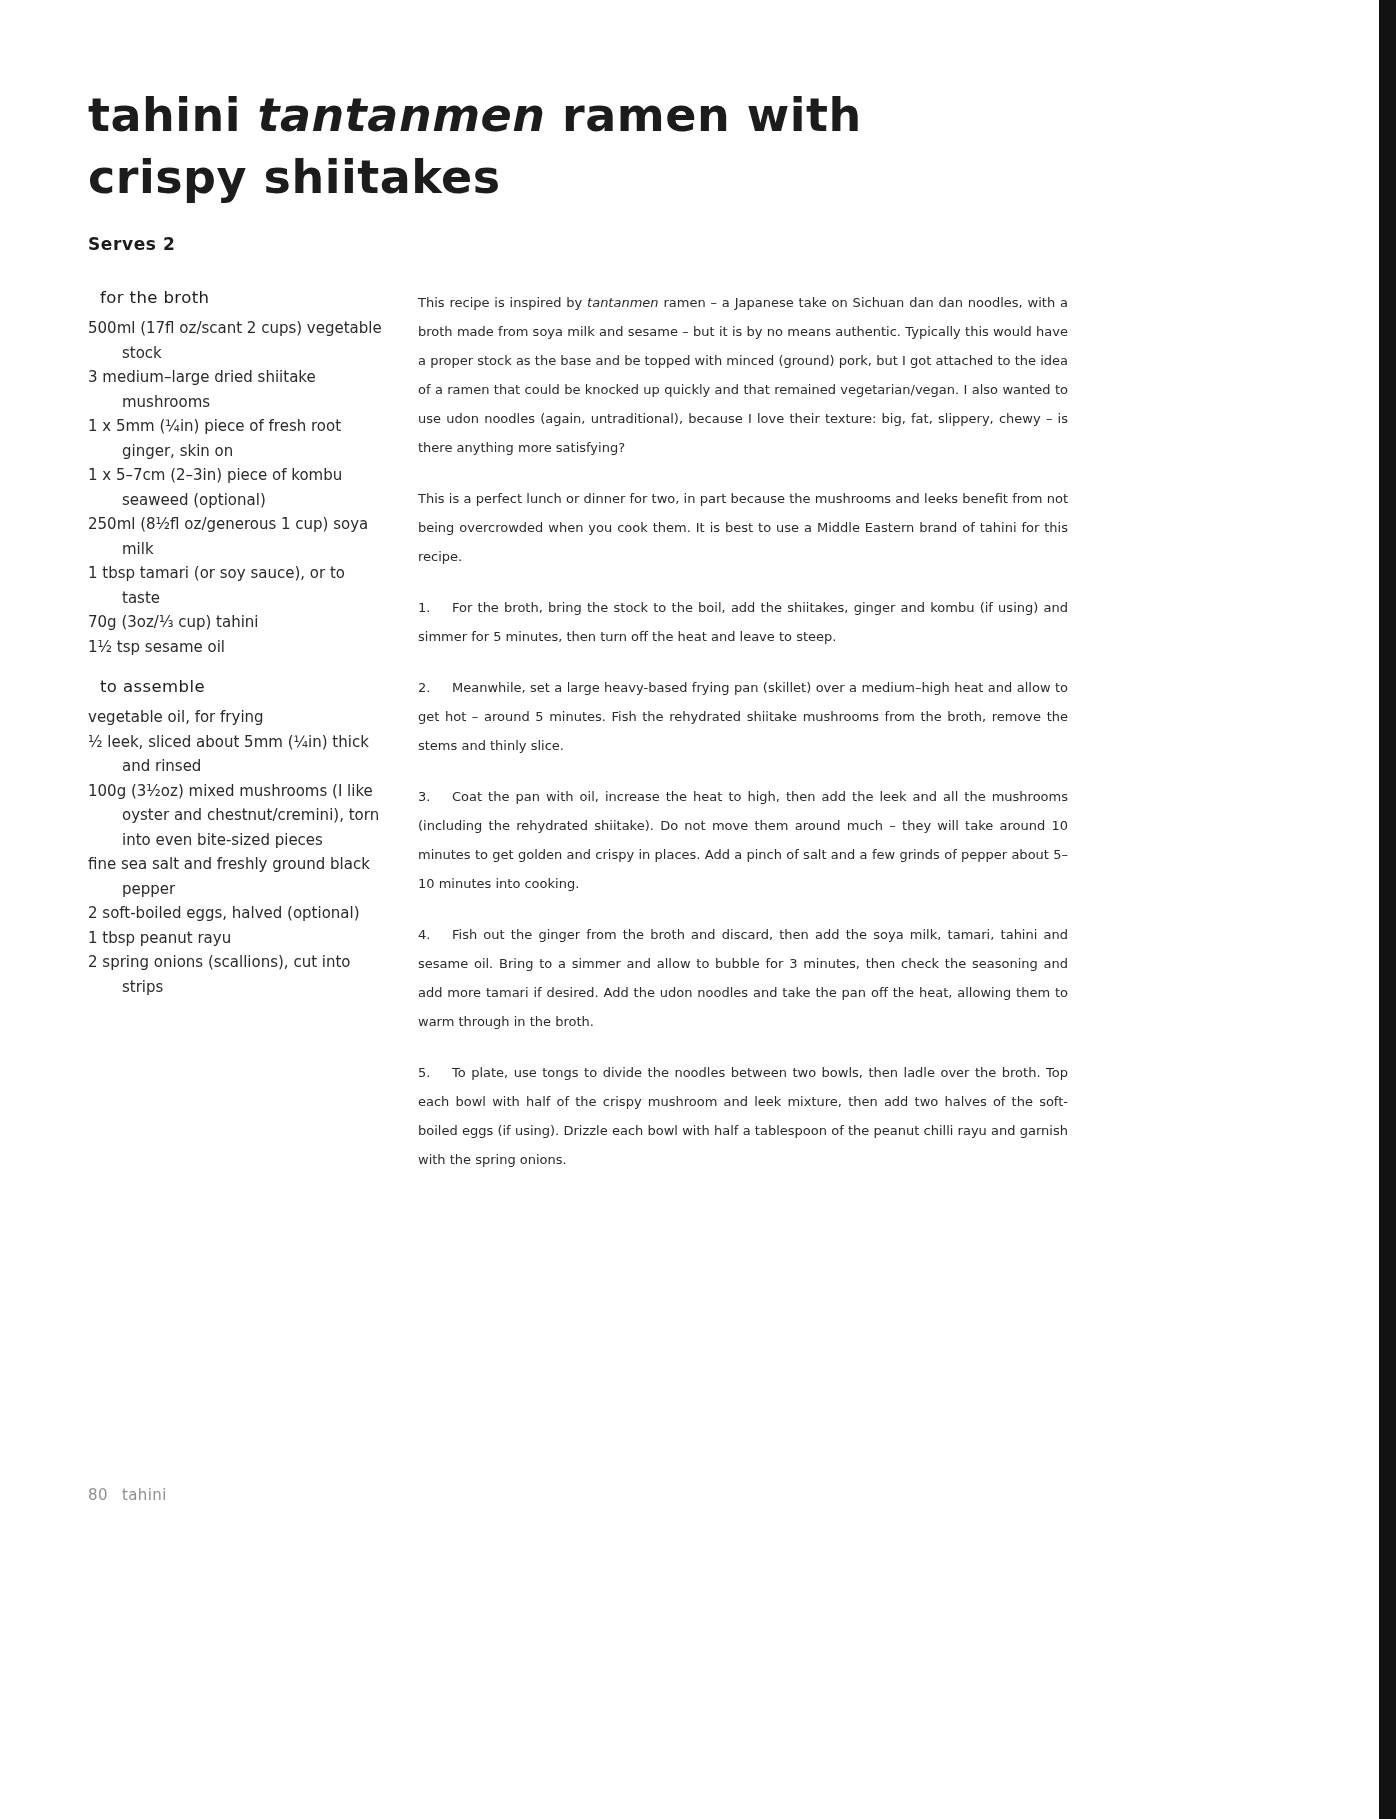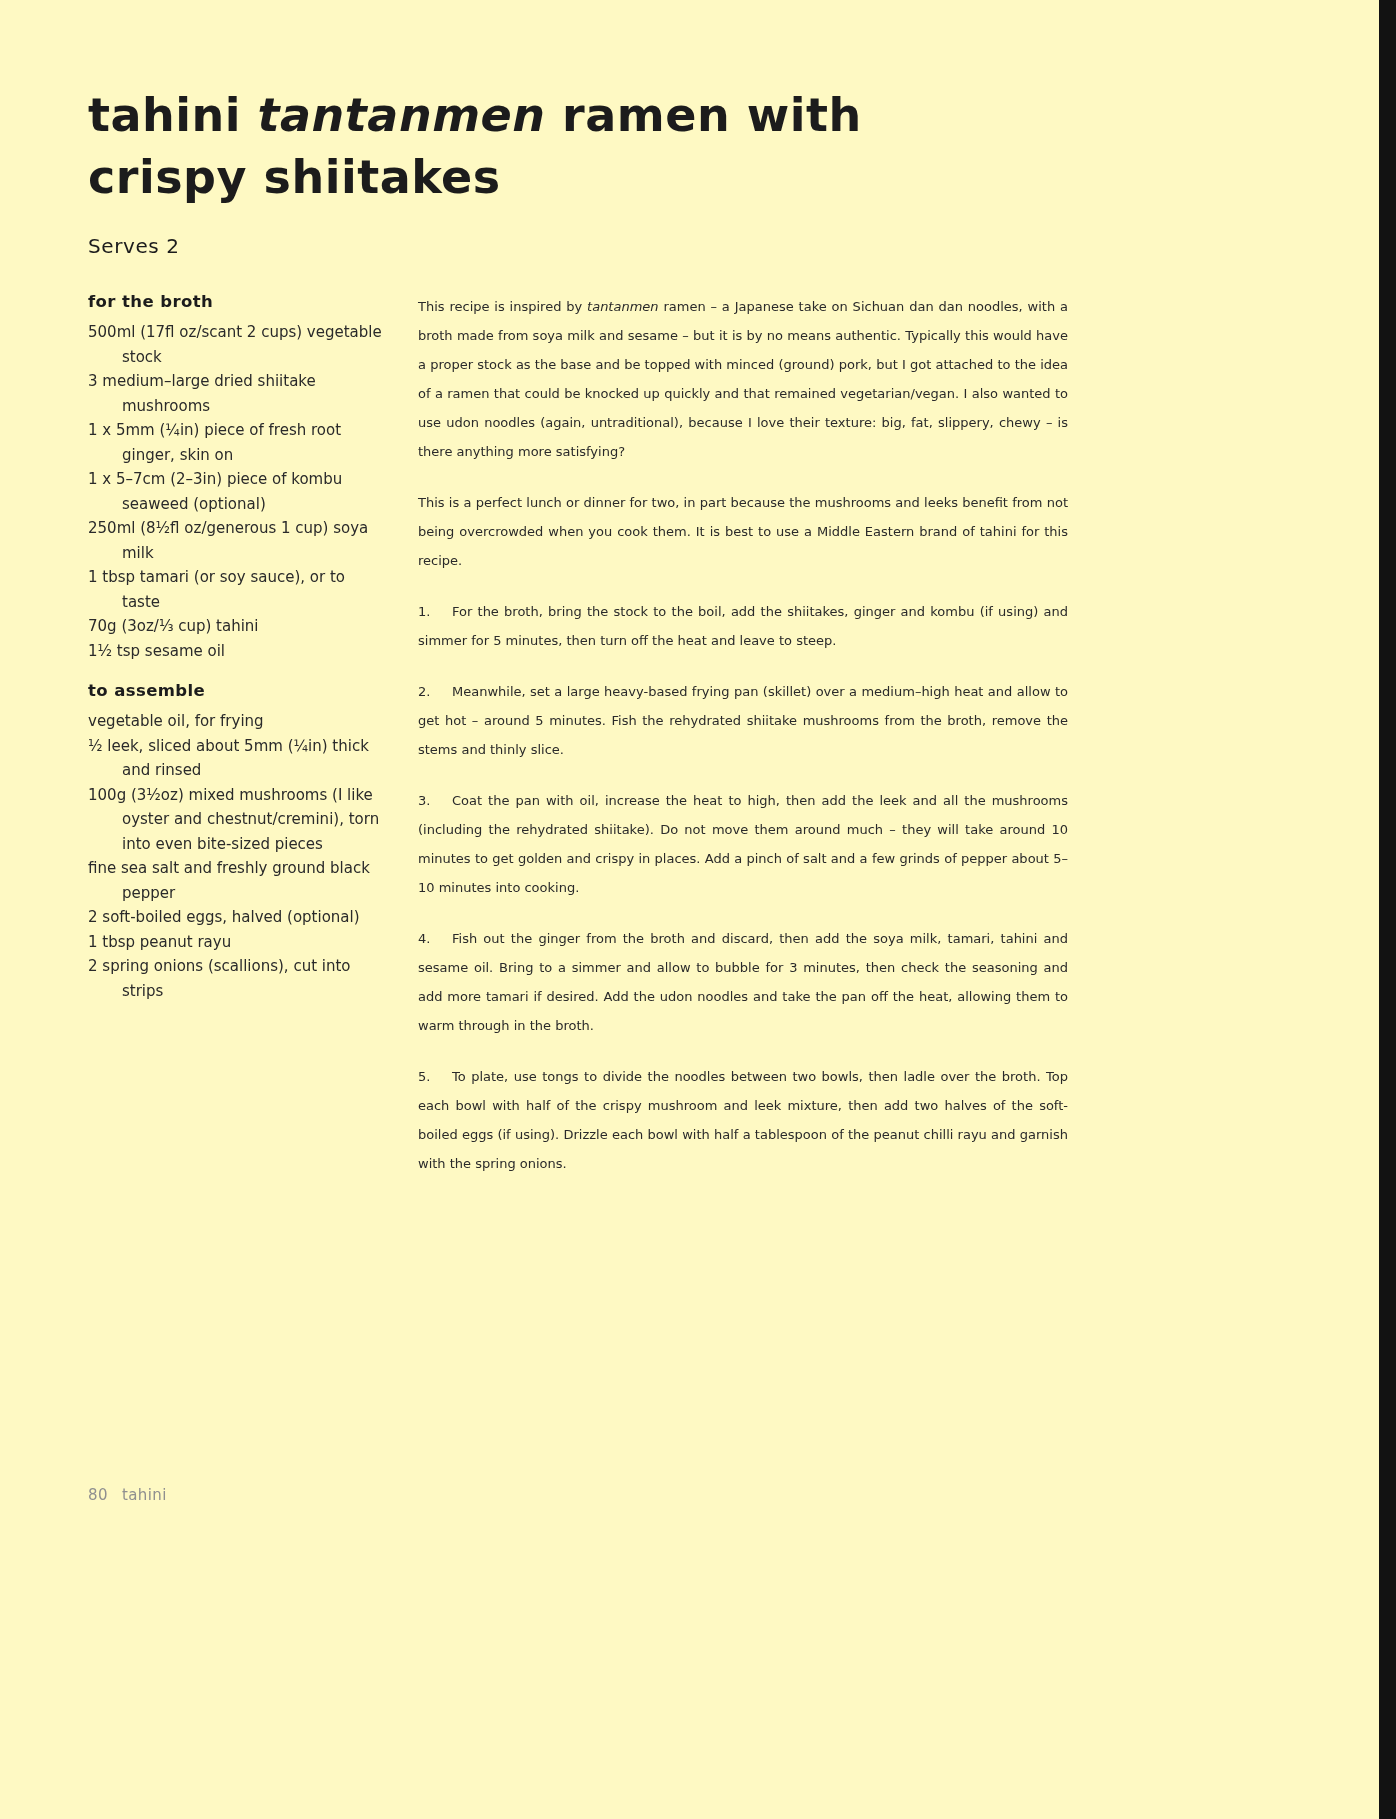--- a/index.html
+++ b/index.html
@@ -1,20 +1,20 @@
 <!DOCTYPE html>
 <html><head>
 <meta charset="utf-8">
 <style>
   html, body { margin: 0; padding: 0; background: #e8e8e8; }
   .page {
     position: relative;
     width: 1396px;
     height: 1819px;
-    background: #fef9c3;
+    background: #ffffff;
     font-family: "DejaVu Sans", "Liberation Sans", sans-serif;
     color: #222222;
     overflow: hidden;
     box-sizing: border-box;
   }
   .edge-bar {
     position: absolute;
     top: 0; right: 0;
     width: 17px; height: 100%;
     background: #121212;
@@ -27,39 +27,39 @@
   .title {
     font-size: 46px;
     font-weight: 700;
     line-height: 62px;
     letter-spacing: 0.5px;
     color: #1c1c1c;
     margin: 0 0 26px 0;
   }
   .title .it { font-style: italic; }
   .serves {
-    font-size: 20px;
-    font-weight: 400;
+    font-size: 17px;
+    font-weight: 700;
     letter-spacing: 0.6px;
     color: #1c1c1c;
     margin: 0 0 34px 0;
   }
   .columns {
     display: grid;
     grid-template-columns: 296px 650px;
     column-gap: 34px;
     align-items: start;
   }
   
   .ing-heading {
     font-size: 16.5px;
-    font-weight: 700;
+    font-weight: 400;
     letter-spacing: 0.4px;
     color: #1c1c1c;
-    margin: 0 0 9px 0;
+    margin: 0 0 9px 12px;
   }
   .ing-list { margin: 0 0 18px 0; }
   .ing-item {
     font-size: 15px;
     line-height: 24.5px;
     padding-left: 34px;
     text-indent: -34px;
     color: #2a2a2a;
   }
   .tip-block { margin-top: 108px; }

